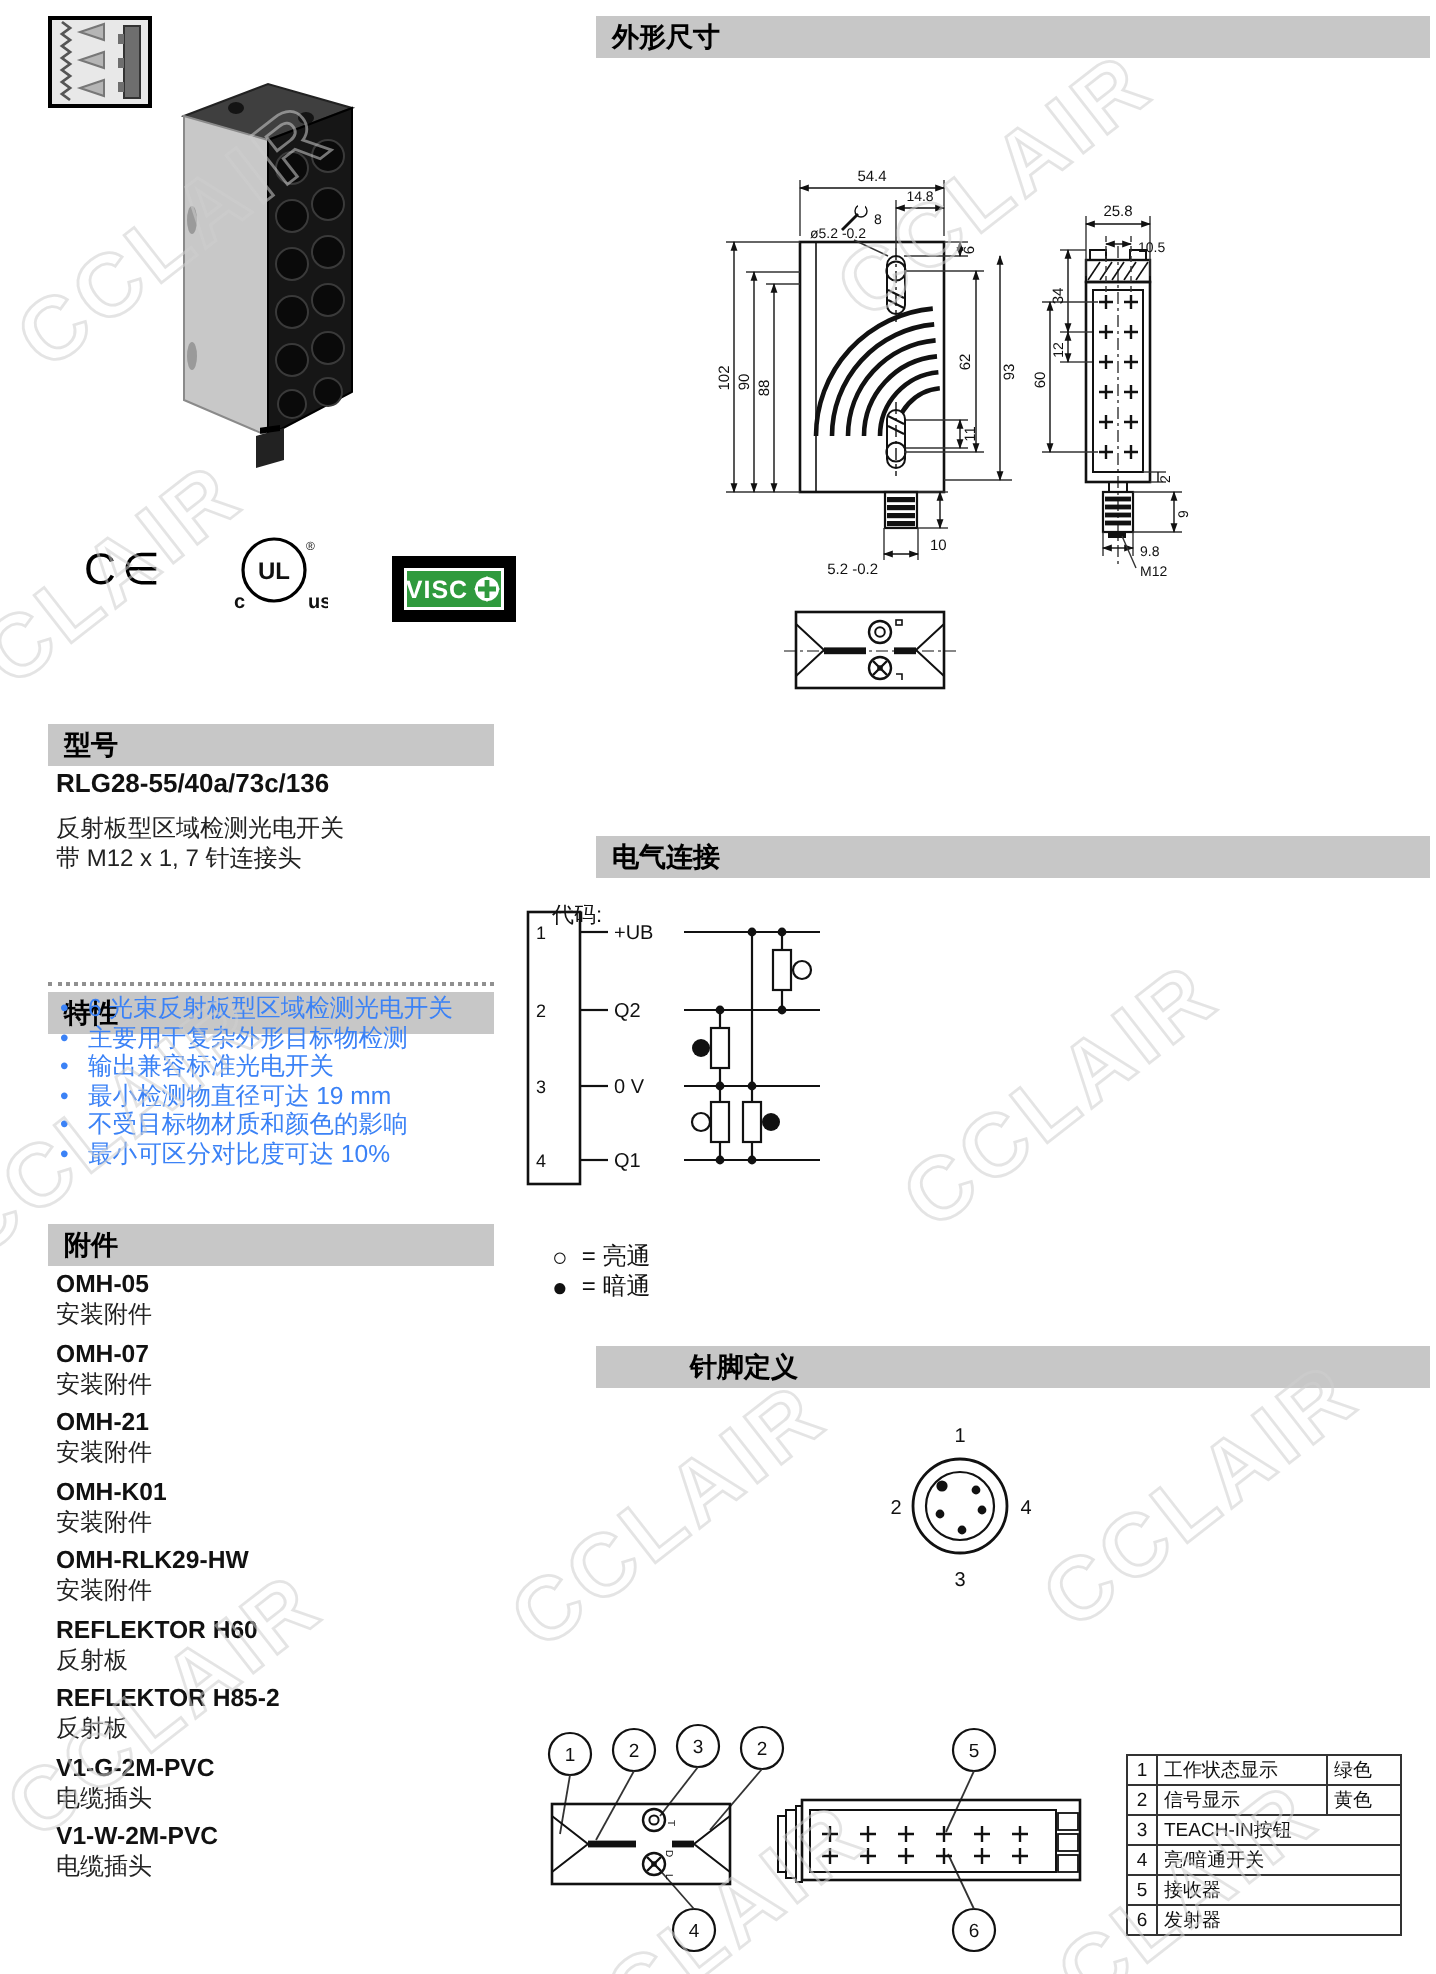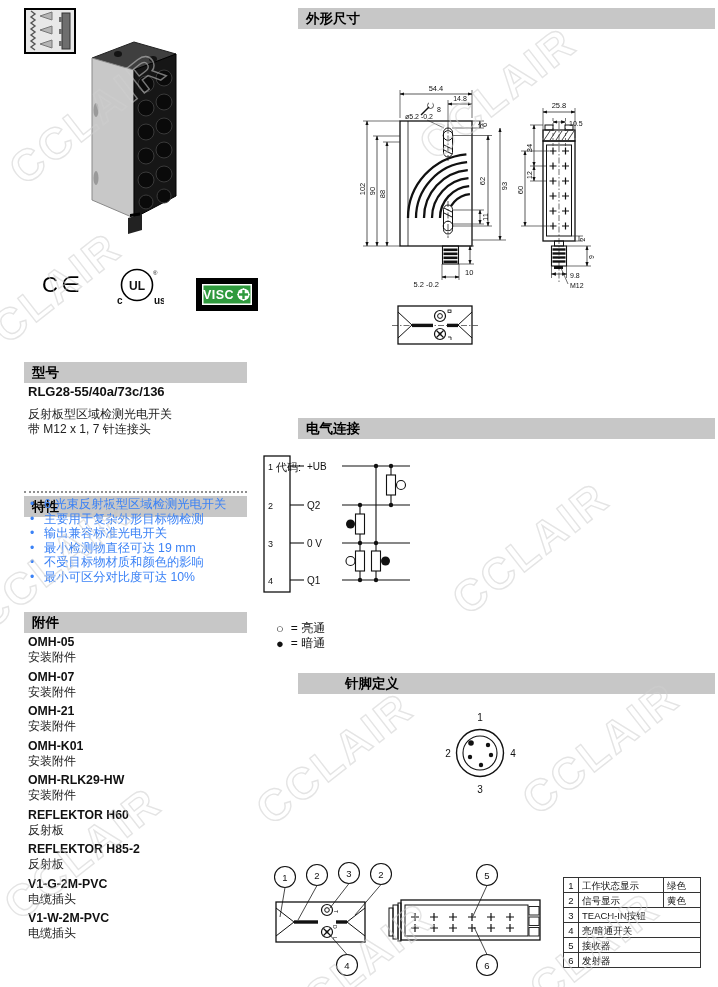--- a/index.html
+++ b/index.html
@@ -25,21 +25,21 @@
   .acc-desc{font-size:12px;line-height:14px;color:#222;}
   
   .ce{position:absolute;left:42px;top:272px;font-size:22px;letter-spacing:3px;color:#000;}
   .visco{position:absolute;left:196px;top:278px;width:50px;height:21px;background:#2f9a3d;
          border:6px solid #000000;box-shadow:inset 0 0 0 1.5px #fff;
          display:flex;align-items:center;justify-content:center;gap:2px;}
   .visco span{color:#fff;font-weight:bold;font-size:12.5px;letter-spacing:.5px;}
   
   .legend-row{position:absolute;left:276px;font-size:12px;display:flex;align-items:center;gap:7px;}
   .legend-sym{font-size:13px;line-height:13px;}
-  .code-label{position:absolute;left:276px;top:460px;font-size:11px;}
+  .code-label{position:absolute;left:276px;top:450px;font-size:11px;}
   
   .ind-table{position:absolute;left:563px;top:877px;border-collapse:collapse;table-layout:fixed;}
   .ind-table td{border:1px solid #333;font-size:9.5px;padding:0 3px;height:14px;
                 line-height:11px;white-space:nowrap;overflow:hidden;}
   .ind-table .c-num{width:12px;text-align:center;padding:0 1px;}
   .ind-table .c-desc{width:78px;}
   .ind-table .c-col{width:30px;}
   
   .wm{position:absolute;font-size:44px;font-weight:bold;letter-spacing:3px;
       color:transparent;-webkit-text-stroke:1.4px #cfcfcf;opacity:.55;

